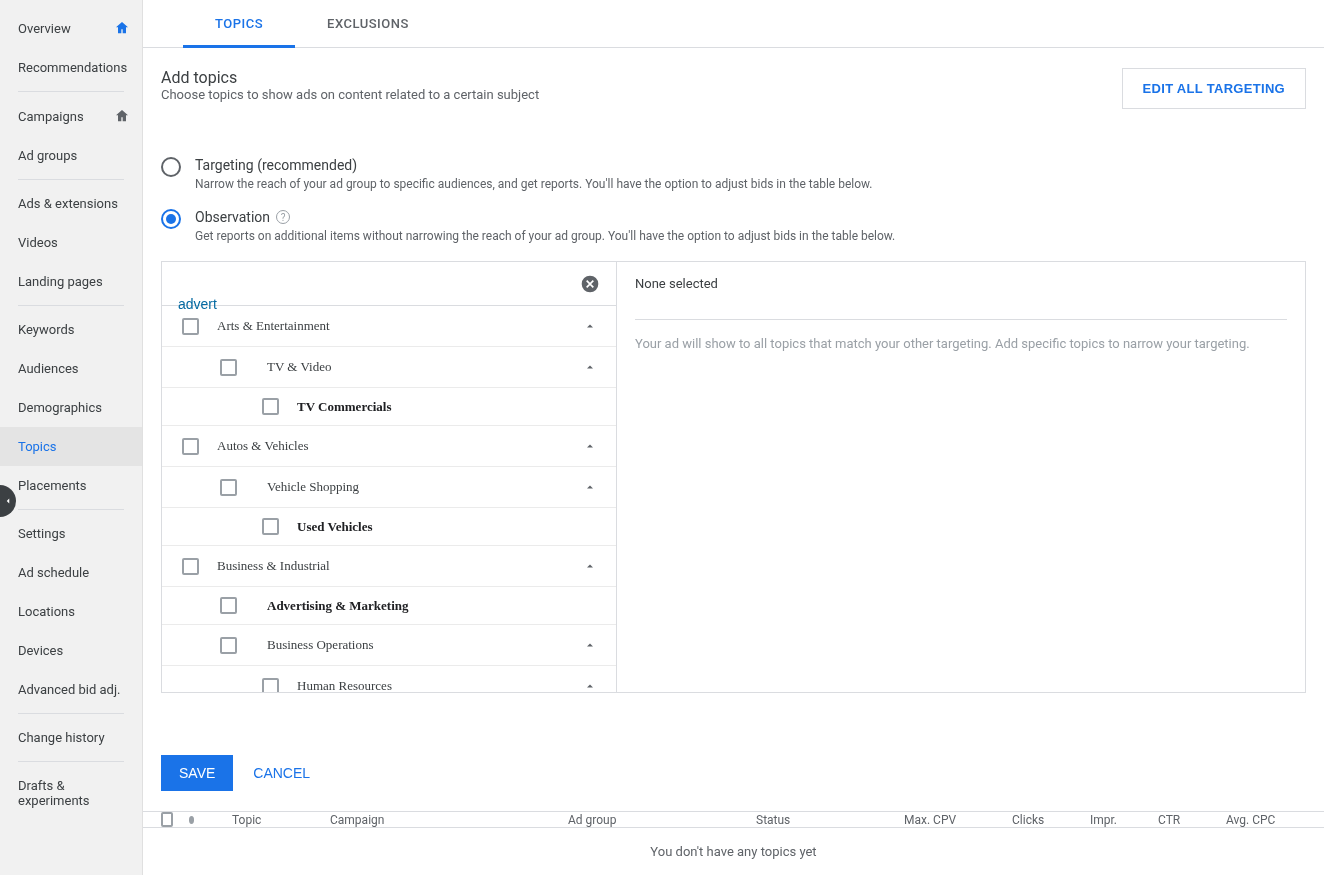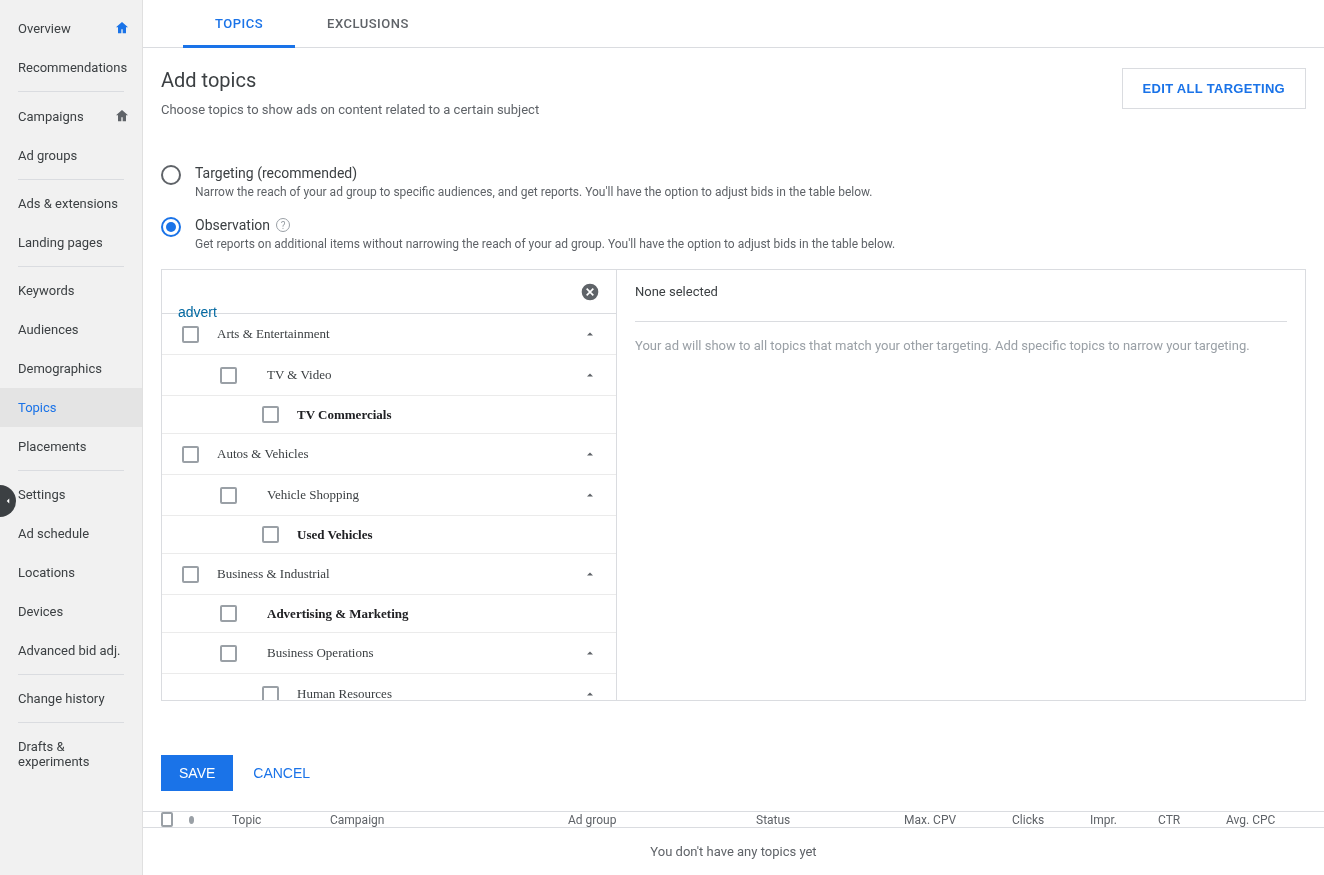--- a/index.html
+++ b/index.html
@@ -16,21 +16,21 @@
 .expand-chevron { position: absolute; left: 0; top: 485px; width: 16px; height: 32px; background: #3c4043; border-radius: 0 16px 16px 0; display:flex; align-items:center; justify-content:center; color:#fff; font-size: 10px; }
 
 
 .main { flex: 1; display: flex; flex-direction: column; overflow: hidden; }
 .tabs { display: flex; border-bottom: 1px solid #dadce0; padding: 0 40px; }
 .tab { padding: 16px 32px 14px; font-size: 13px; font-weight: 500; letter-spacing: 0.5px; color: #5f6368; cursor: pointer; }
 .tab.active { color: #1a73e8; border-bottom: 3px solid #1a73e8; margin-bottom: -1px; }
 
 .content { padding: 20px 18px 0 18px; flex: 1; overflow-y: auto; }
 .header-row { display: flex; justify-content: space-between; align-items: flex-start; }
-.header-text h2 { font-size: 20px; font-weight: 400; color: #3c4043; margin-bottom: 10px; }
+.header-text h2 { font-size: 16px; font-weight: 400; color: #3c4043; }
 .header-text p { font-size: 13px; color: #5f6368; }
 .edit-btn { border: 1px solid #dadce0; padding: 12px 20px; color: #1a73e8; font-size: 13px; font-weight: 700; background: #fff; cursor: pointer; letter-spacing: 0.3px; }
 
 .radio-section { margin-top: 48px; }
 .radio-row { display: flex; align-items: flex-start; margin-bottom: 18px; }
 .radio { width: 20px; height: 20px; border: 2px solid #5f6368; border-radius: 50%; margin-right: 14px; flex-shrink: 0; position: relative; cursor: pointer; }
 .radio.selected { border-color: #1a73e8; }
 .radio.selected::after { content: ''; position: absolute; width: 10px; height: 10px; background: #1a73e8; border-radius: 50%; top: 3px; left: 3px; }
 .radio-text .radio-title { font-size: 14px; color: #3c4043; display: flex; align-items: center; gap: 6px; }
 .radio-text .radio-desc { font-size: 12px; color: #5f6368; margin-top: 4px; }
@@ -48,21 +48,21 @@
 .topic-row.l0 { padding-left: 20px; }
 .topic-row.l1 { padding-left: 58px; border-top: 1px solid #ebebeb; margin-top:-1px;gap:12px;}
 .topic-row.l2 { padding-left: 100px; }
 .chk { width: 17px; height: 17px; border: 2px solid #9aa0a6; border-radius: 2px; margin-right: 18px; flex-shrink: 0; cursor: pointer; }
 .topic-label { flex: 1; font-size: 13px; color: #3c4043; }
 .topic-label .bold { font-weight: 700; color: #202124; }
 .chevron { width: 20px; height: 20px; cursor: pointer; display:flex; align-items:center; justify-content:center; }
 .chevron svg { width: 12px; height: 12px; fill: #5f6368; }
 
 .browse-right { flex: 1; padding: 14px 18px; }
-.none-selected { font-size: 13px; color: #3c4043; padding-bottom: 22px; border-bottom: 1px solid #dadce0; margin-bottom: 14px; }
+.none-selected { font-size: 13px; color: #3c4043; padding-bottom: 28px; border-bottom: 1px solid #dadce0; margin-bottom: 14px; }
 .hint-text { font-size: 13px; color: #9aa0a6; line-height: 1.5; }
 
 .action-row { display: flex; gap: 20px; padding: 20px 18px; align-items:center; }
 .save-btn { background: #1a73e8; color: #fff; border: none; padding: 10px 18px; font-size: 14px; font-weight: 500; cursor: pointer; }
 .cancel-btn { background: none; border: none; color: #1a73e8; font-size: 14px; font-weight: 500; cursor: pointer; }
 
 .table-head { display:flex; align-items:center; padding: 0 18px; border-top: 1px solid #dadce0; border-bottom: 1px solid #dadce0; font-size: 12px; color: #5f6368; gap: 8px; }
 .th-chk { width: 15px; height: 15px; border: 2px solid #9aa0a6; border-radius: 2px; margin-right: 8px; cursor:pointer; }
 .dot { width:8px; height:8px; background:#9aa0a6; border-radius:50%; margin-right: 30px; }
 .th { flex-shrink:0; }
@@ -88,20 +88,23 @@
         <svg class="home-icon" viewBox="0 0 24 24">
           <path d="M12 3l9 8h-3v9h-5v-6h-2v6H6v-9H3z"></path>
         </svg>
       </div>
       <div class="side-item">
         <span>Ad groups</span>
       </div>
       <hr class="side-sep">
       <div class="side-item">
         <span>Ads &amp; extensions</span>
+      </div>
+      <div class="side-item">
+        <span>Videos</span>
       </div>
       <div class="side-item">
         <span>Landing pages</span>
       </div>
       <hr class="side-sep">
       <div class="side-item">
         <span>Keywords</span>
       </div>
       <div class="side-item">
         <span>Audiences</span>

